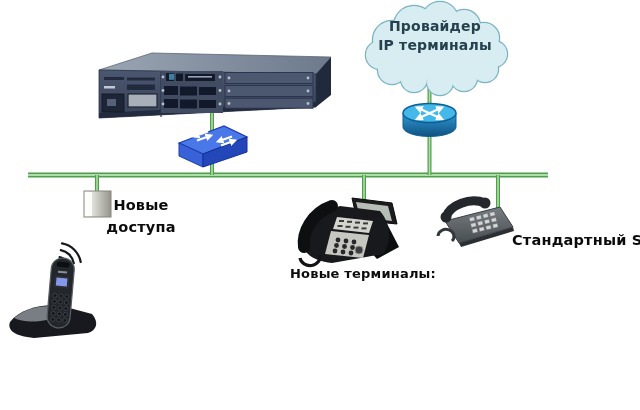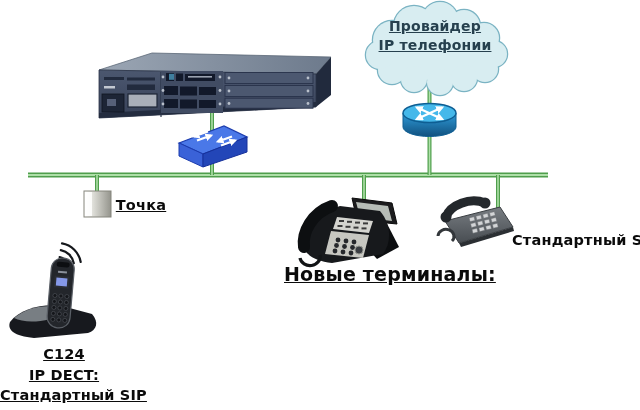--- a/index.html
+++ b/index.html
@@ -5,21 +5,21 @@
   html,body{margin:0;padding:0;background:#ffffff;}
   .stage{
     position:relative;width:640px;height:410px;background:#ffffff;overflow:hidden;
     font-family:"DejaVu Sans", "Liberation Sans", sans-serif;
   }
   .stage svg{position:absolute;left:0;top:0;}
   .lbl{
     position:absolute;color:#0b0b0b;font-weight:bold;line-height:20px;
     font-size:14px;letter-spacing:0.2px;white-space:nowrap;
   }
-  .lbl .ln{display:block;text-decoration:underline;}
+  .lbl .ln{display:block;}
   .center{text-align:center;}
   .cloud-lbl{color:#26404e;font-size:14px;line-height:19px;}
 </style>
 </head>
 <body>
 
 <div class="stage">
 
   <svg width="640" height="410" viewBox="0 0 640 410">
     <defs>
@@ -264,32 +264,28 @@
           <circle cx="55" cy="320" r="2"></circle>
             <circle cx="61" cy="320" r="2"></circle>
             <circle cx="67" cy="320" r="2"></circle>
         </g>
       </g>
     </g>
   </svg>
 
   <div class="lbl center cloud-lbl" style="left:367px;top:17px;width:136px;">
     <span class="ln">Провайдер</span>
-    <span class="ln">IP телефонии</span>
+    <span class="ln">IP терминалы</span>
   </div>
 
   <div class="lbl center" style="left:95px;top:195px;width:92px;line-height:21.5px;font-size:14.5px;">
-    <span class="ln">Точка</span>
+    <span class="ln">Новые</span>
+    <span class="ln">доступа</span>
   </div>
 
-  <div class="lbl center" style="left:284px;top:263px;width:158px;line-height:22px;font-size:19px;">
+  <div class="lbl center" style="left:284px;top:263px;width:158px;line-height:22px;font-size:13px;">
     <span class="ln">Новые терминалы:</span>
   </div>
 
   <div class="lbl" style="left:512px;top:230px;font-size:14.5px;">Стандартный SIP</div>
 
-  <div class="lbl center" style="left:0px;top:344px;width:128px;line-height:20.5px;font-size:14.5px;">
-    <span class="ln">C124</span>
-    <span class="ln">IP DECT:</span>
-    <span class="ln">Стандартный SIP</span>
-  </div>
 
 </div>
 
 </body></html>

